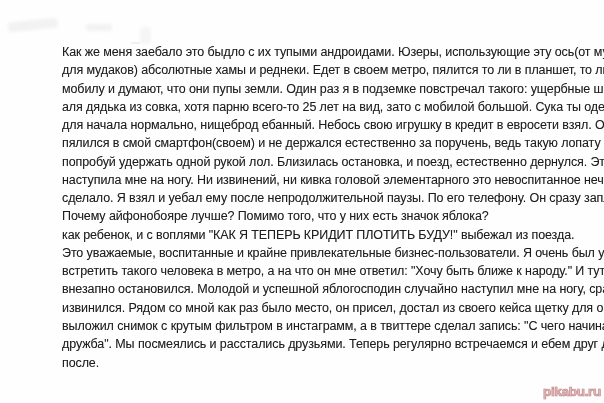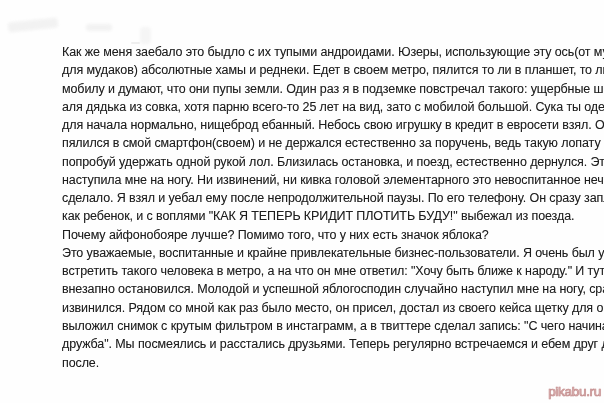--- a/index.html
+++ b/index.html
@@ -46,21 +46,21 @@
     height: 18.28px;
     line-height: 18.28px;
     white-space: nowrap;
   }
 
   .watermark {
     position: absolute;
     right: 3px;
     bottom: 4px;
     font-size: 13.5px;
-    font-weight: 400;
+    font-weight: 700;
     letter-spacing: -0.3px;
     color: #e3bcbc;
     -webkit-text-stroke: 0.7px #c59191;
     text-shadow: 0 0 1px #d8abab;
   }
 </style>
 </head>
 <body>
 
 <div class="page">
@@ -73,22 +73,22 @@
   <div class="post-text">
     <div class="line">Как же меня заебало это быдло с их тупыми андроидами. Юзеры, использующие эту ось(от мудаков</div>
     <div class="line">для мудаков) абсолютные хамы и реднеки. Едет в своем метро, пялится то ли в планшет, то ли в</div>
     <div class="line">мобилу и думают, что они пупы земли. Один раз я в подземке повстречал такого: ущербные шмотки</div>
     <div class="line">аля дядька из совка, хотя парню всего-то 25 лет на вид, зато с мобилой большой. Сука ты оденься</div>
     <div class="line">для начала нормально, нищеброд ебанный. Небось свою игрушку в кредит в евросети взял. Он тупо</div>
     <div class="line">пялился в смой смартфон(своем) и не держался естественно за поручень, ведь такую лопату</div>
     <div class="line">попробуй удержать одной рукой лол. Близилась остановка, и поезд, естественно дернулся. Эта тварь</div>
     <div class="line">наступила мне на ногу. Ни извинений, ни кивка головой элементарного это невоспитанное нечто не</div>
     <div class="line">сделало. Я взял и уебал ему после непродолжительной паузы. По его телефону. Он сразу заплакал,</div>
+    <div class="line">Почему айфонобояре лучше? Помимо того, что у них есть значок яблока?</div>
     <div class="line">как ребенок, и с воплями "КАК Я ТЕПЕРЬ КРИДИТ ПЛОТИТЬ БУДУ!" выбежал из поезда.</div>
-    <div class="line">Почему айфонобояре лучше? Помимо того, что у них есть значок яблока?</div>
     <div class="line">Это уважаемые, воспитанные и крайне привлекательные бизнес-пользователи. Я очень был удивлен</div>
     <div class="line">встретить такого человека в метро, а на что он мне ответил: "Хочу быть ближе к народу." И тут поезд</div>
     <div class="line">внезапно остановился. Молодой и успешной яблогосподин случайно наступил мне на ногу, сразу же</div>
     <div class="line">извинился. Рядом со мной как раз было место, он присел, достал из своего кейса щетку для обуви и</div>
     <div class="line">выложил снимок с крутым фильтром в инстаграмм, а в твиттере сделал запись: "С чего начинается</div>
     <div class="line">дружба". Мы посмеялись и расстались друзьями. Теперь регулярно встречаемся и ебем друг друга в</div>
     <div class="line">после.</div>
   </div>
 
   <div class="watermark">pikabu.ru</div>

